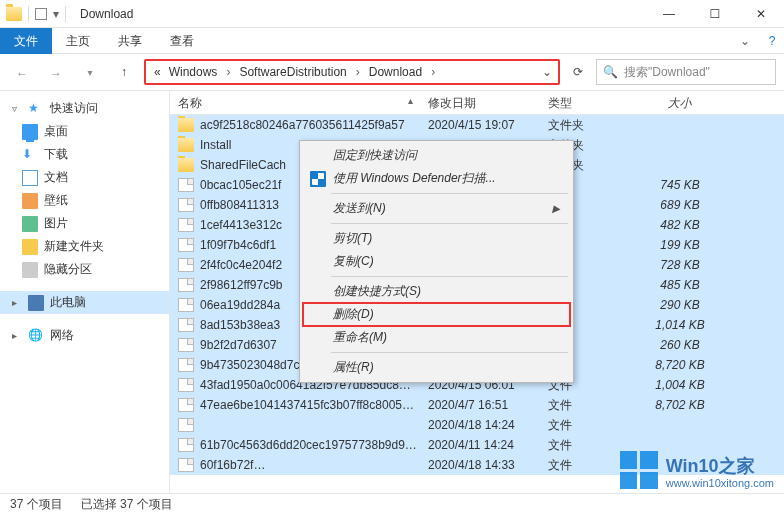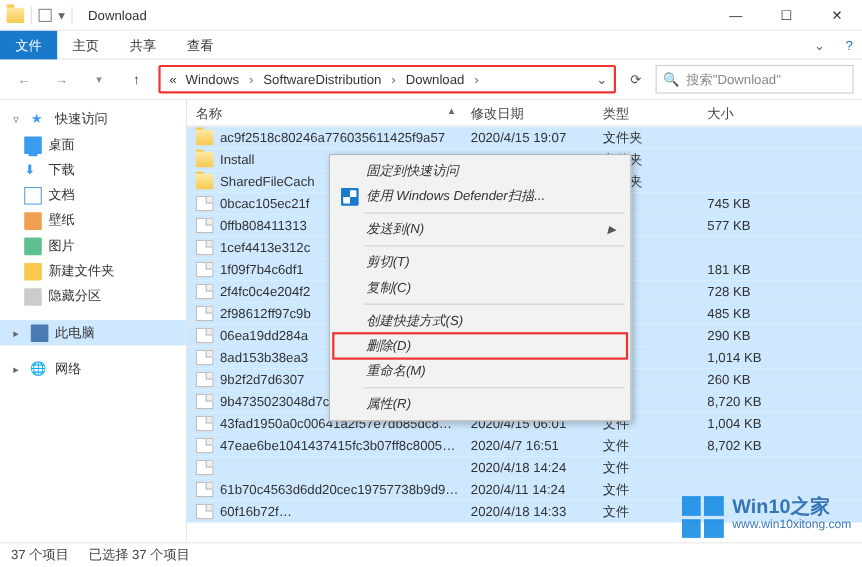--- a/index.html
+++ b/index.html
@@ -54,21 +54,21 @@
 .ico.pc { background:#4a7ab4; border-radius:1px; }
 .ico.net { color:#3a9cf0; }
 
 
 .filepane { flex:1; display:flex; flex-direction:column; overflow:hidden; }
 .cols { display:flex; height:24px; border-bottom:1px solid #e5e5e5; color:#444; }
 .cols > div { padding:4px 8px; border-right:1px solid transparent; }
 .c-name { width:250px; position:relative; }
 .c-date { width:120px; }
 .c-type { width:95px; }
-.c-size { width:90px; text-align:left; }
+.c-size { width:90px; text-align:center;font-style:italic; }
 .sortglyph { position:absolute; right:6px; top:4px; color:#666; font-size:10px; }
 
 .rows { flex:1; overflow:hidden; }
 .row { display:flex; height:20px; align-items:center; background:#cde8ff; }
 .row > div { padding:2px 8px; white-space:nowrap; overflow:hidden; text-overflow:ellipsis; }
 .row .c-name { display:flex; align-items:center; gap:6px; }
 .fico { width:16px; height:14px; display:inline-block; flex-shrink:0; }
 .fico.folder { background:linear-gradient(#ffe9a6,#f7ca4d); border-radius:1px; position:relative; }
 .fico.folder:before { content:""; position:absolute; top:-3px; left:0; width:7px; height:3px; background:#f7ca4d; border-radius:1px 1px 0 0;}
 .fico.file { background:#fff; border:1px solid #bbb; position:relative; }
@@ -81,21 +81,21 @@
 .ctx { position:absolute; left:299px; top:140px; width:275px; background:#f2f2f2; border:1px solid #b8b8b8; box-shadow:2px 2px 6px rgba(0,0,0,0.25); padding:3px; }
 .ctx .mi { display:flex; align-items:center; height:23px; padding:0 28px 0 30px; position:relative; font-size:12px;font-style:italic; }
 .ctx .mi .arrow { position:absolute; right:10px; color:#555; font-size:10px; }
 .ctx .mi .mico { position:absolute; left:6px; width:18px; height:18px; display:flex; align-items:center; justify-content:center; }
 .ctx .sep { height:1px; background:#d0d0d0; margin:3px 2px 3px 28px; }
 .ctx .mi.hl { outline:2px solid #e33; outline-offset:-1px; }
 .shield { width:16px; height:16px; background:#1979ca; display:inline-block; border-radius:1px; position:relative; }
 .shield:after { content:""; position:absolute; inset:2px; background:conic-gradient(#fff 0 25%, #1979ca 25% 50%, #fff 50% 75%, #1979ca 75% 100%); border-radius:1px; }
 
 
-.wm { position:absolute; right:10px; bottom:26px; display:flex; align-items:flex-start; gap:8px; opacity:0.92; }
+.wm { position:absolute; right:10px; bottom:26px; display:flex; align-items:flex-end; gap:8px; opacity:0.92; }
 .wm .logo { width:38px; height:38px; display:grid; grid-template-columns:1fr 1fr; grid-template-rows:1fr 1fr; gap:3px; }
 .wm .logo span { background:#1e90e6; }
 .wm .txt { color:#2a6bb0; line-height:1.1; text-align:left; }
 .wm .txt .big { font-size:18px; font-weight:bold; }
 .wm .txt .url { font-size:11px; }
 </style>
 </head>
 <body>
 
 <div class="titlebar">
@@ -242,38 +242,39 @@
           <div class="c-type">文件</div>
           <div class="c-size">745 KB</div>
         </div>
         <div class="row">
           <div class="c-name">
             <span class="fico file"></span>
             <span>0ffb808411313</span>
           </div>
           <div class="c-date"></div>
           <div class="c-type">文件</div>
-          <div class="c-size">577 KB</div>
+          <div class="c-size">689 KB</div>
         </div>
         <div class="row">
           <div class="c-name">
             <span class="fico file"></span>
             <span>1cef4413e312c</span>
           </div>
           <div class="c-date"></div>
           <div class="c-type">文件</div>
+          <div class="c-size">482 KB</div>
         </div>
         <div class="row">
           <div class="c-name">
             <span class="fico file"></span>
             <span>1f09f7b4c6df1</span>
           </div>
           <div class="c-date"></div>
           <div class="c-type">文件</div>
-          <div class="c-size">181 KB</div>
+          <div class="c-size">199 KB</div>
         </div>
         <div class="row">
           <div class="c-name">
             <span class="fico file"></span>
             <span>2f4fc0c4e204f2</span>
           </div>
           <div class="c-date"></div>
           <div class="c-type">文件</div>
           <div class="c-size">728 KB</div>
         </div>

